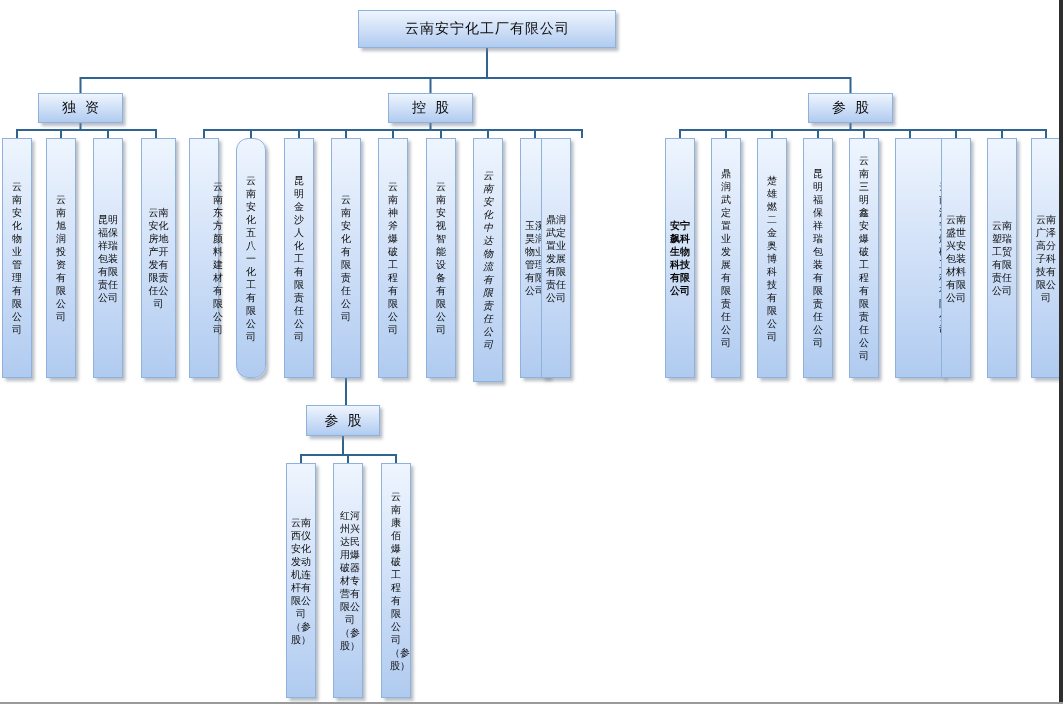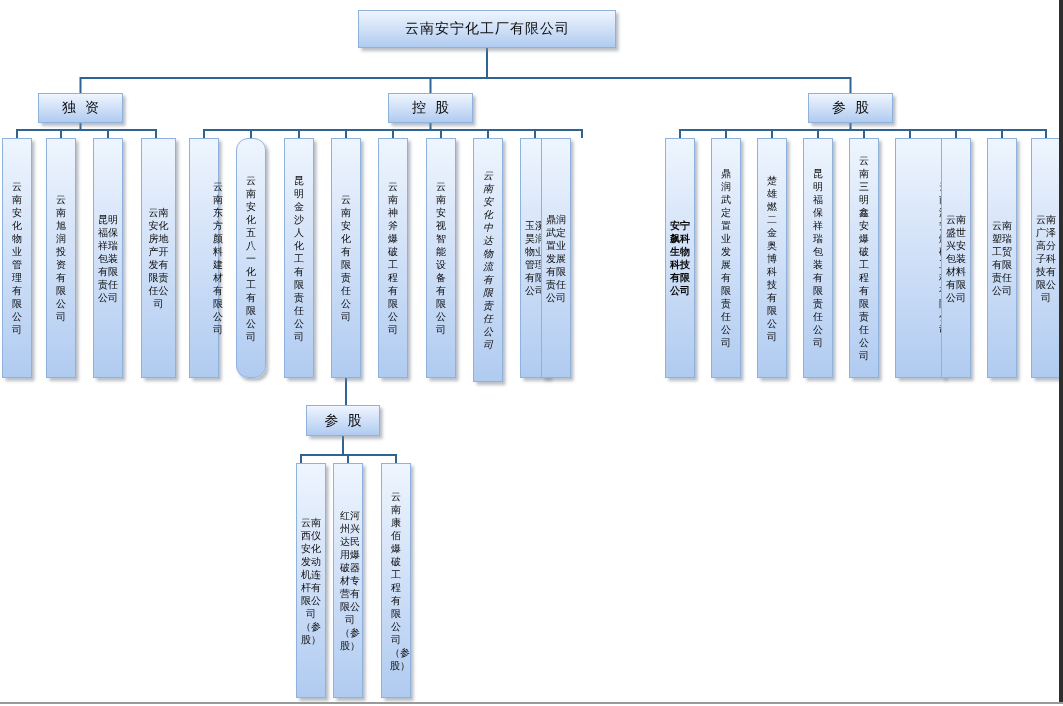--- a/index.html
+++ b/index.html
@@ -149,21 +149,21 @@
     </div>
     <div class="node vbox cols2" style="left: 987px; top: 138px; width: 30px; height: 240px;">
       <span class="txt">云南塑瑞工贸有限责任公司</span>
     </div>
     <div class="node vbox cols2" style="left: 1031px; top: 138px; width: 30px; height: 240px;">
       <span class="txt">云南广泽高分子科技有限公司</span>
     </div>
     <div class="node hbox branch" style="left: 306px; top: 405px; width: 74px; height: 31px;">
       <span class="lbl">参股</span>
     </div>
-    <div class="node vbox cols2" style="left: 286px; top: 463px; width: 30px; height: 235px; margin-left: 10px;">
+    <div class="node vbox cols2" style="left: 286px; top: 463px; width: 30px; height: 235px;">
       <span class="txt">云南西仪安化发动机连杆有限公司（参股）</span>
     </div>
     <div class="node vbox cols2" style="left: 333px; top: 463px; width: 30px; height: 235px; justify-content: flex-end;">
       <span class="txt">红河州兴达民用爆破器材专营有限公司（参股）</span>
     </div>
     <div class="node vbox cols1" style="left: 381px; top: 463px; width: 30px; height: 235px;">
       <span class="txt">云南康佰爆破工程有限公司（参股）</span>
     </div>
   </div>
 

